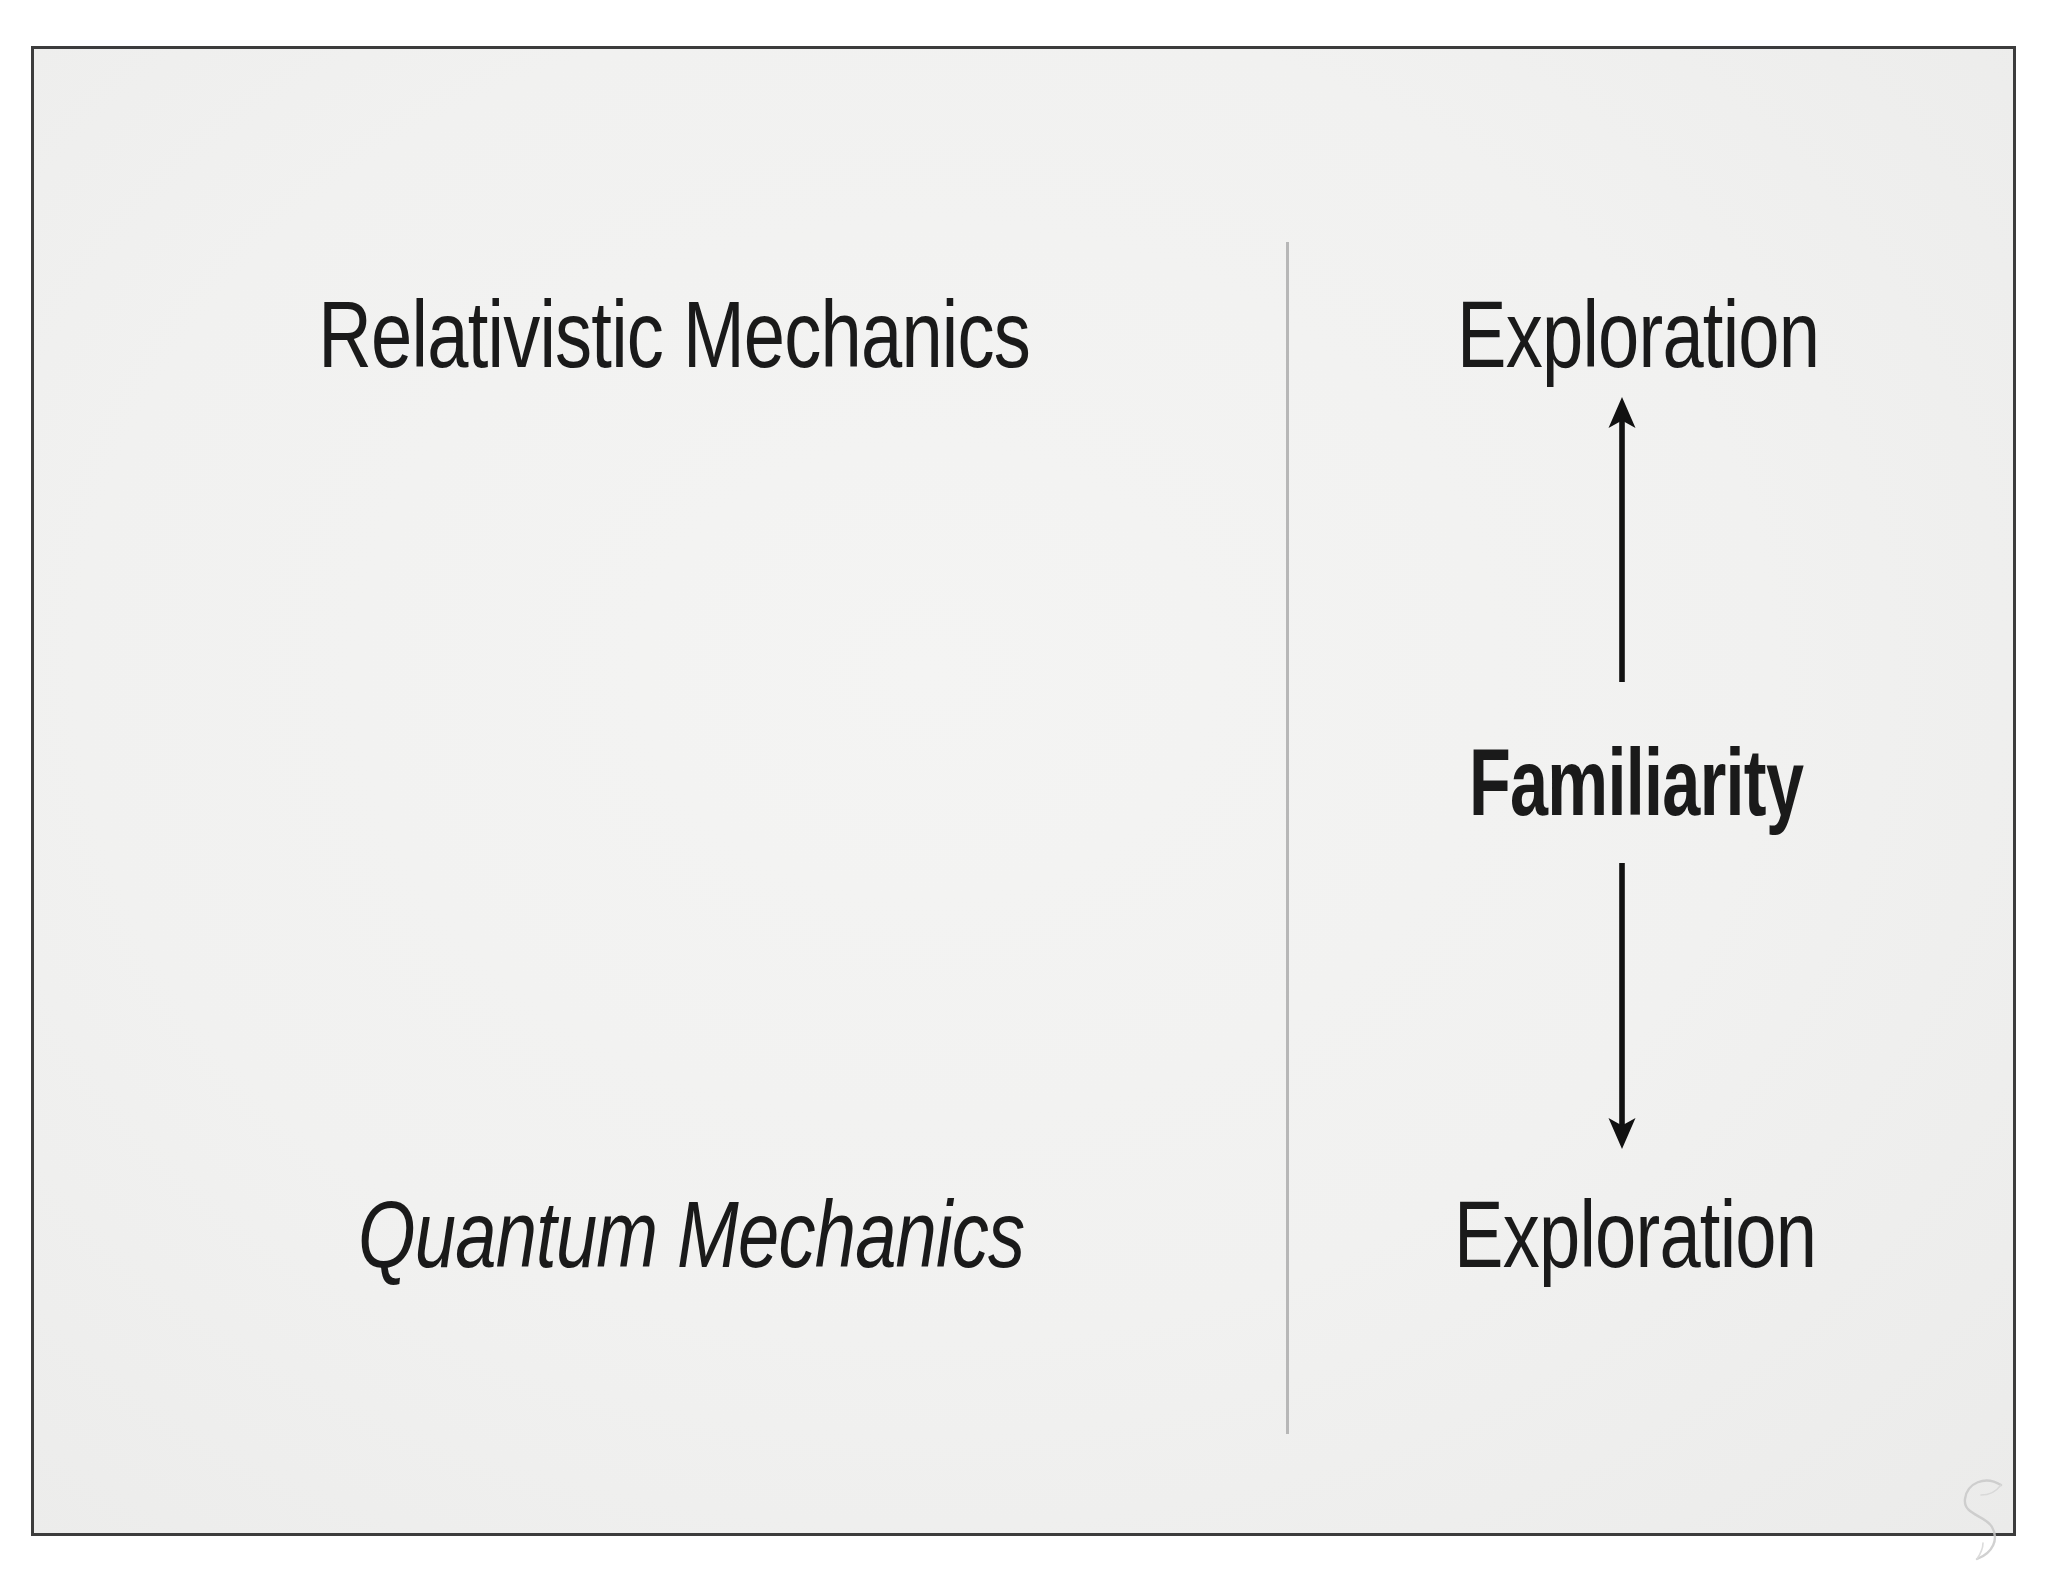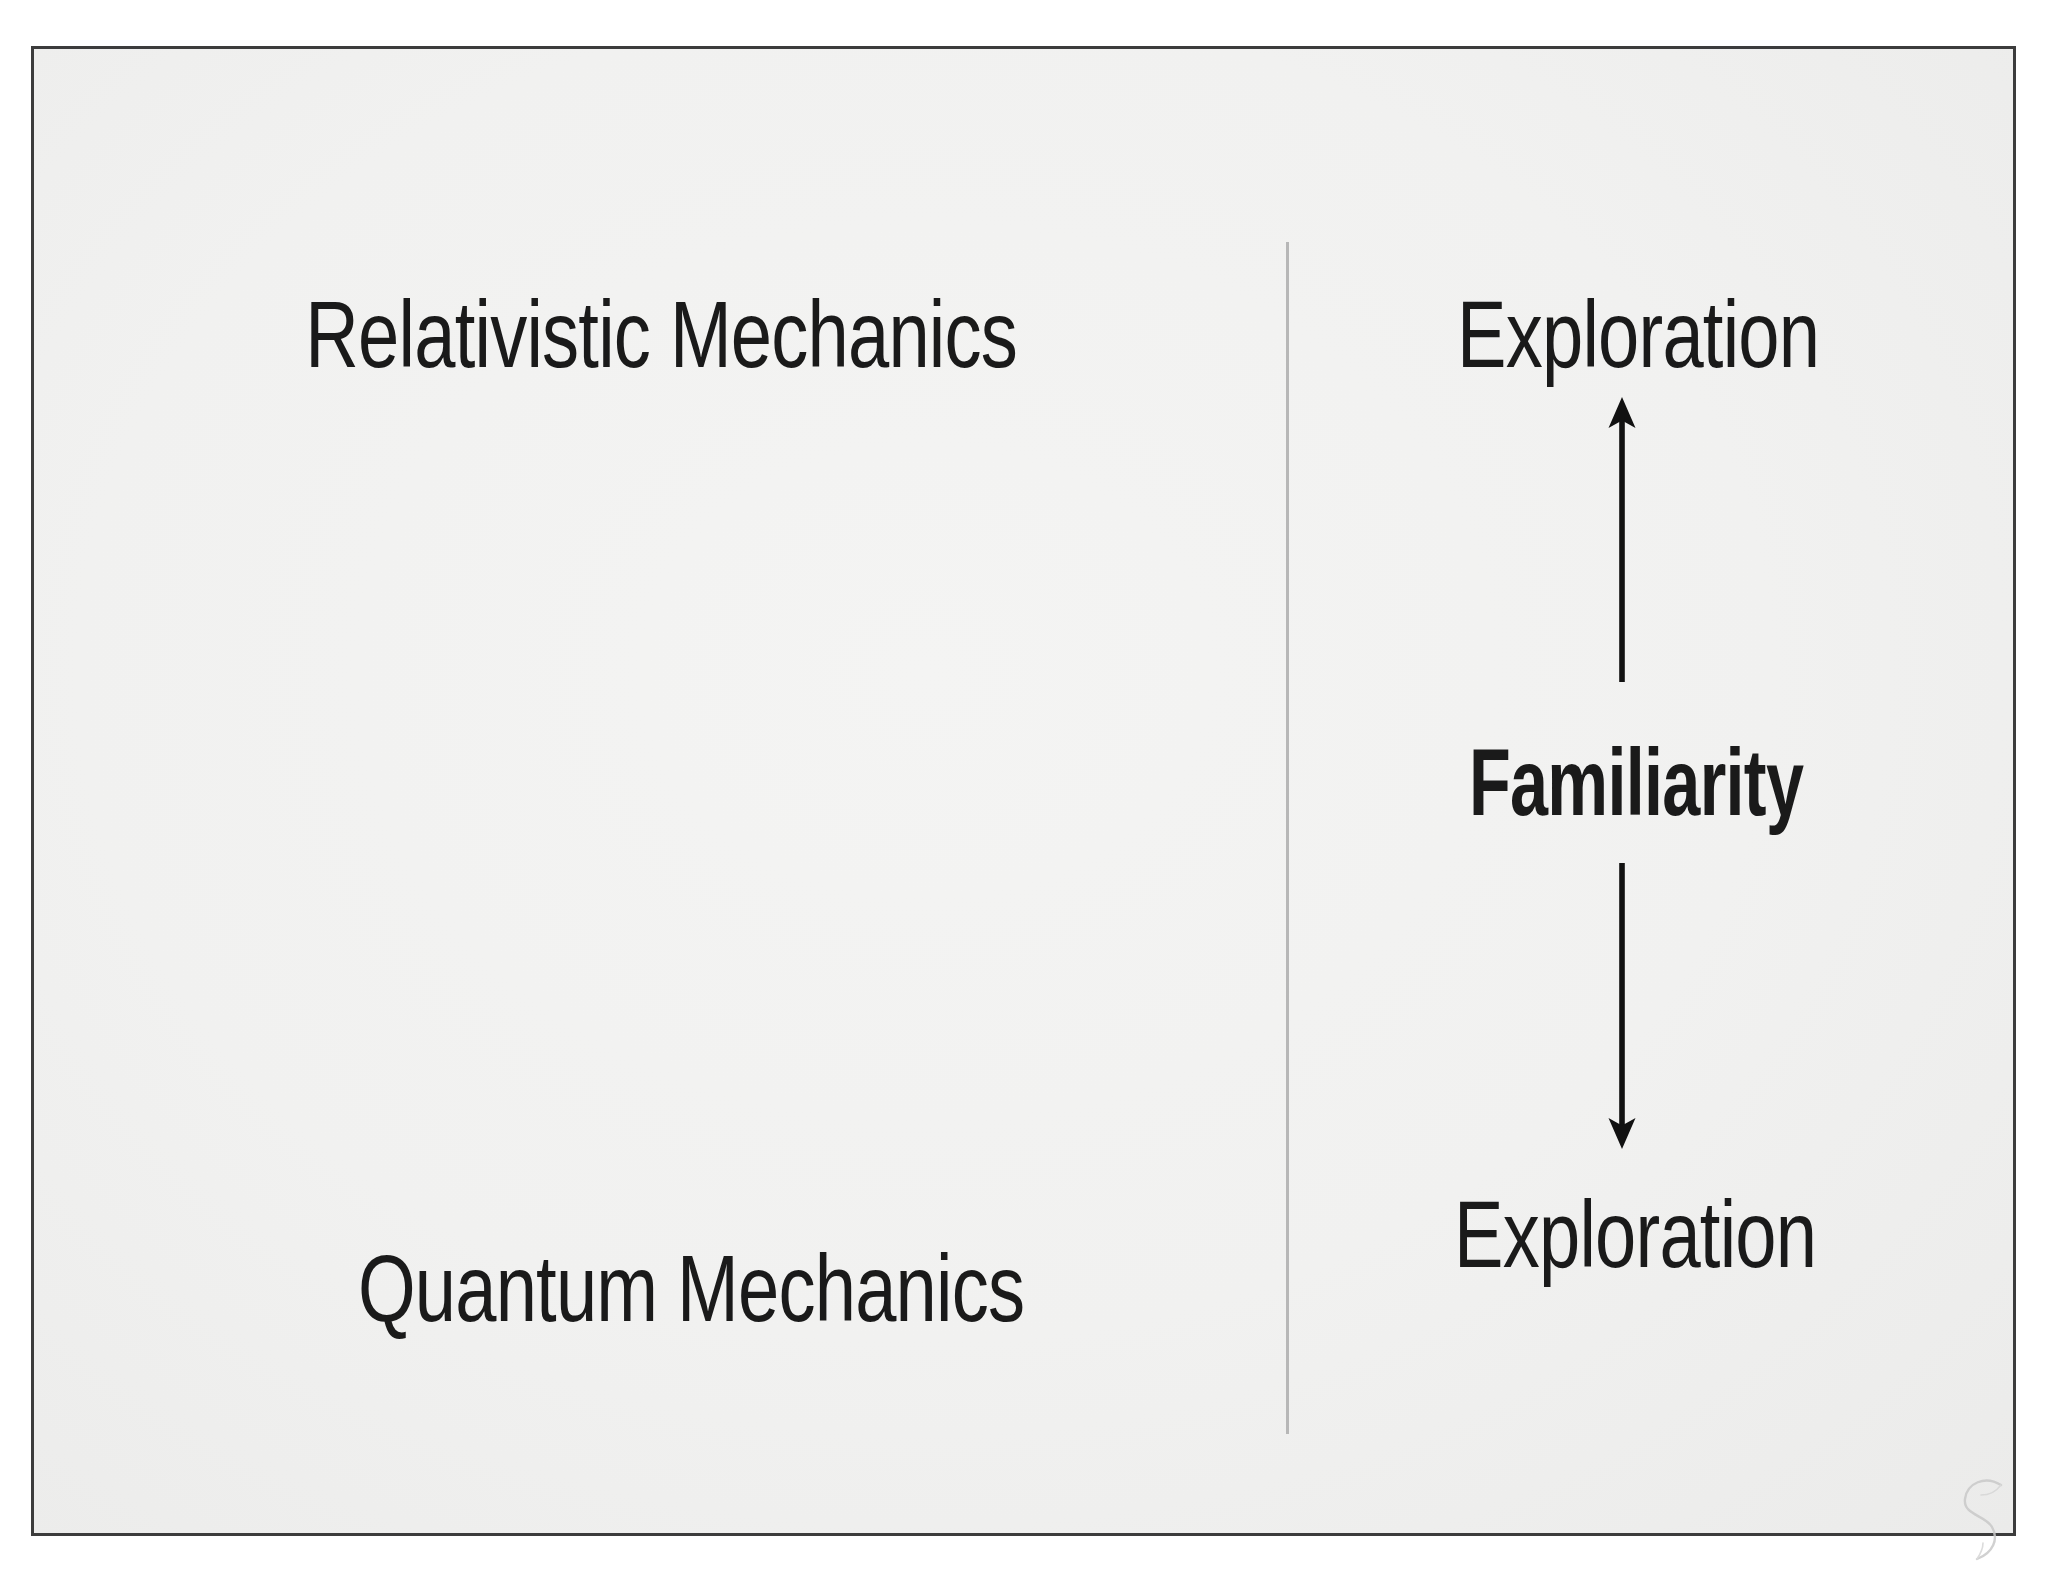--- a/index.html
+++ b/index.html
@@ -72,26 +72,26 @@
   }
 </style>
 </head>
 <body>
 
 <div class="page">
   <div class="slide">
 
     <div class="divider"></div>
 
-    <div class="label light" style="left:627px; top:238px;">
+    <div class="label light" style="left:640px; top:238px;">
       <span class="condense">Relativistic Mechanics</span>
     </div>
 
 
-    <div class="label light" style="left:657px; top:1192px;">
+    <div class="label light" style="left:657px; top:1138px;font-style:italic;">
       <span class="condense">Quantum Mechanics</span>
     </div>
 
     <div class="label light" style="left:1604px; top:238px;">
       <span class="condense">Exploration</span>
     </div>
 
     <div class="label bold" style="left:1602px; top:686px;">
       <span class="condense">Familiarity</span>
     </div>

